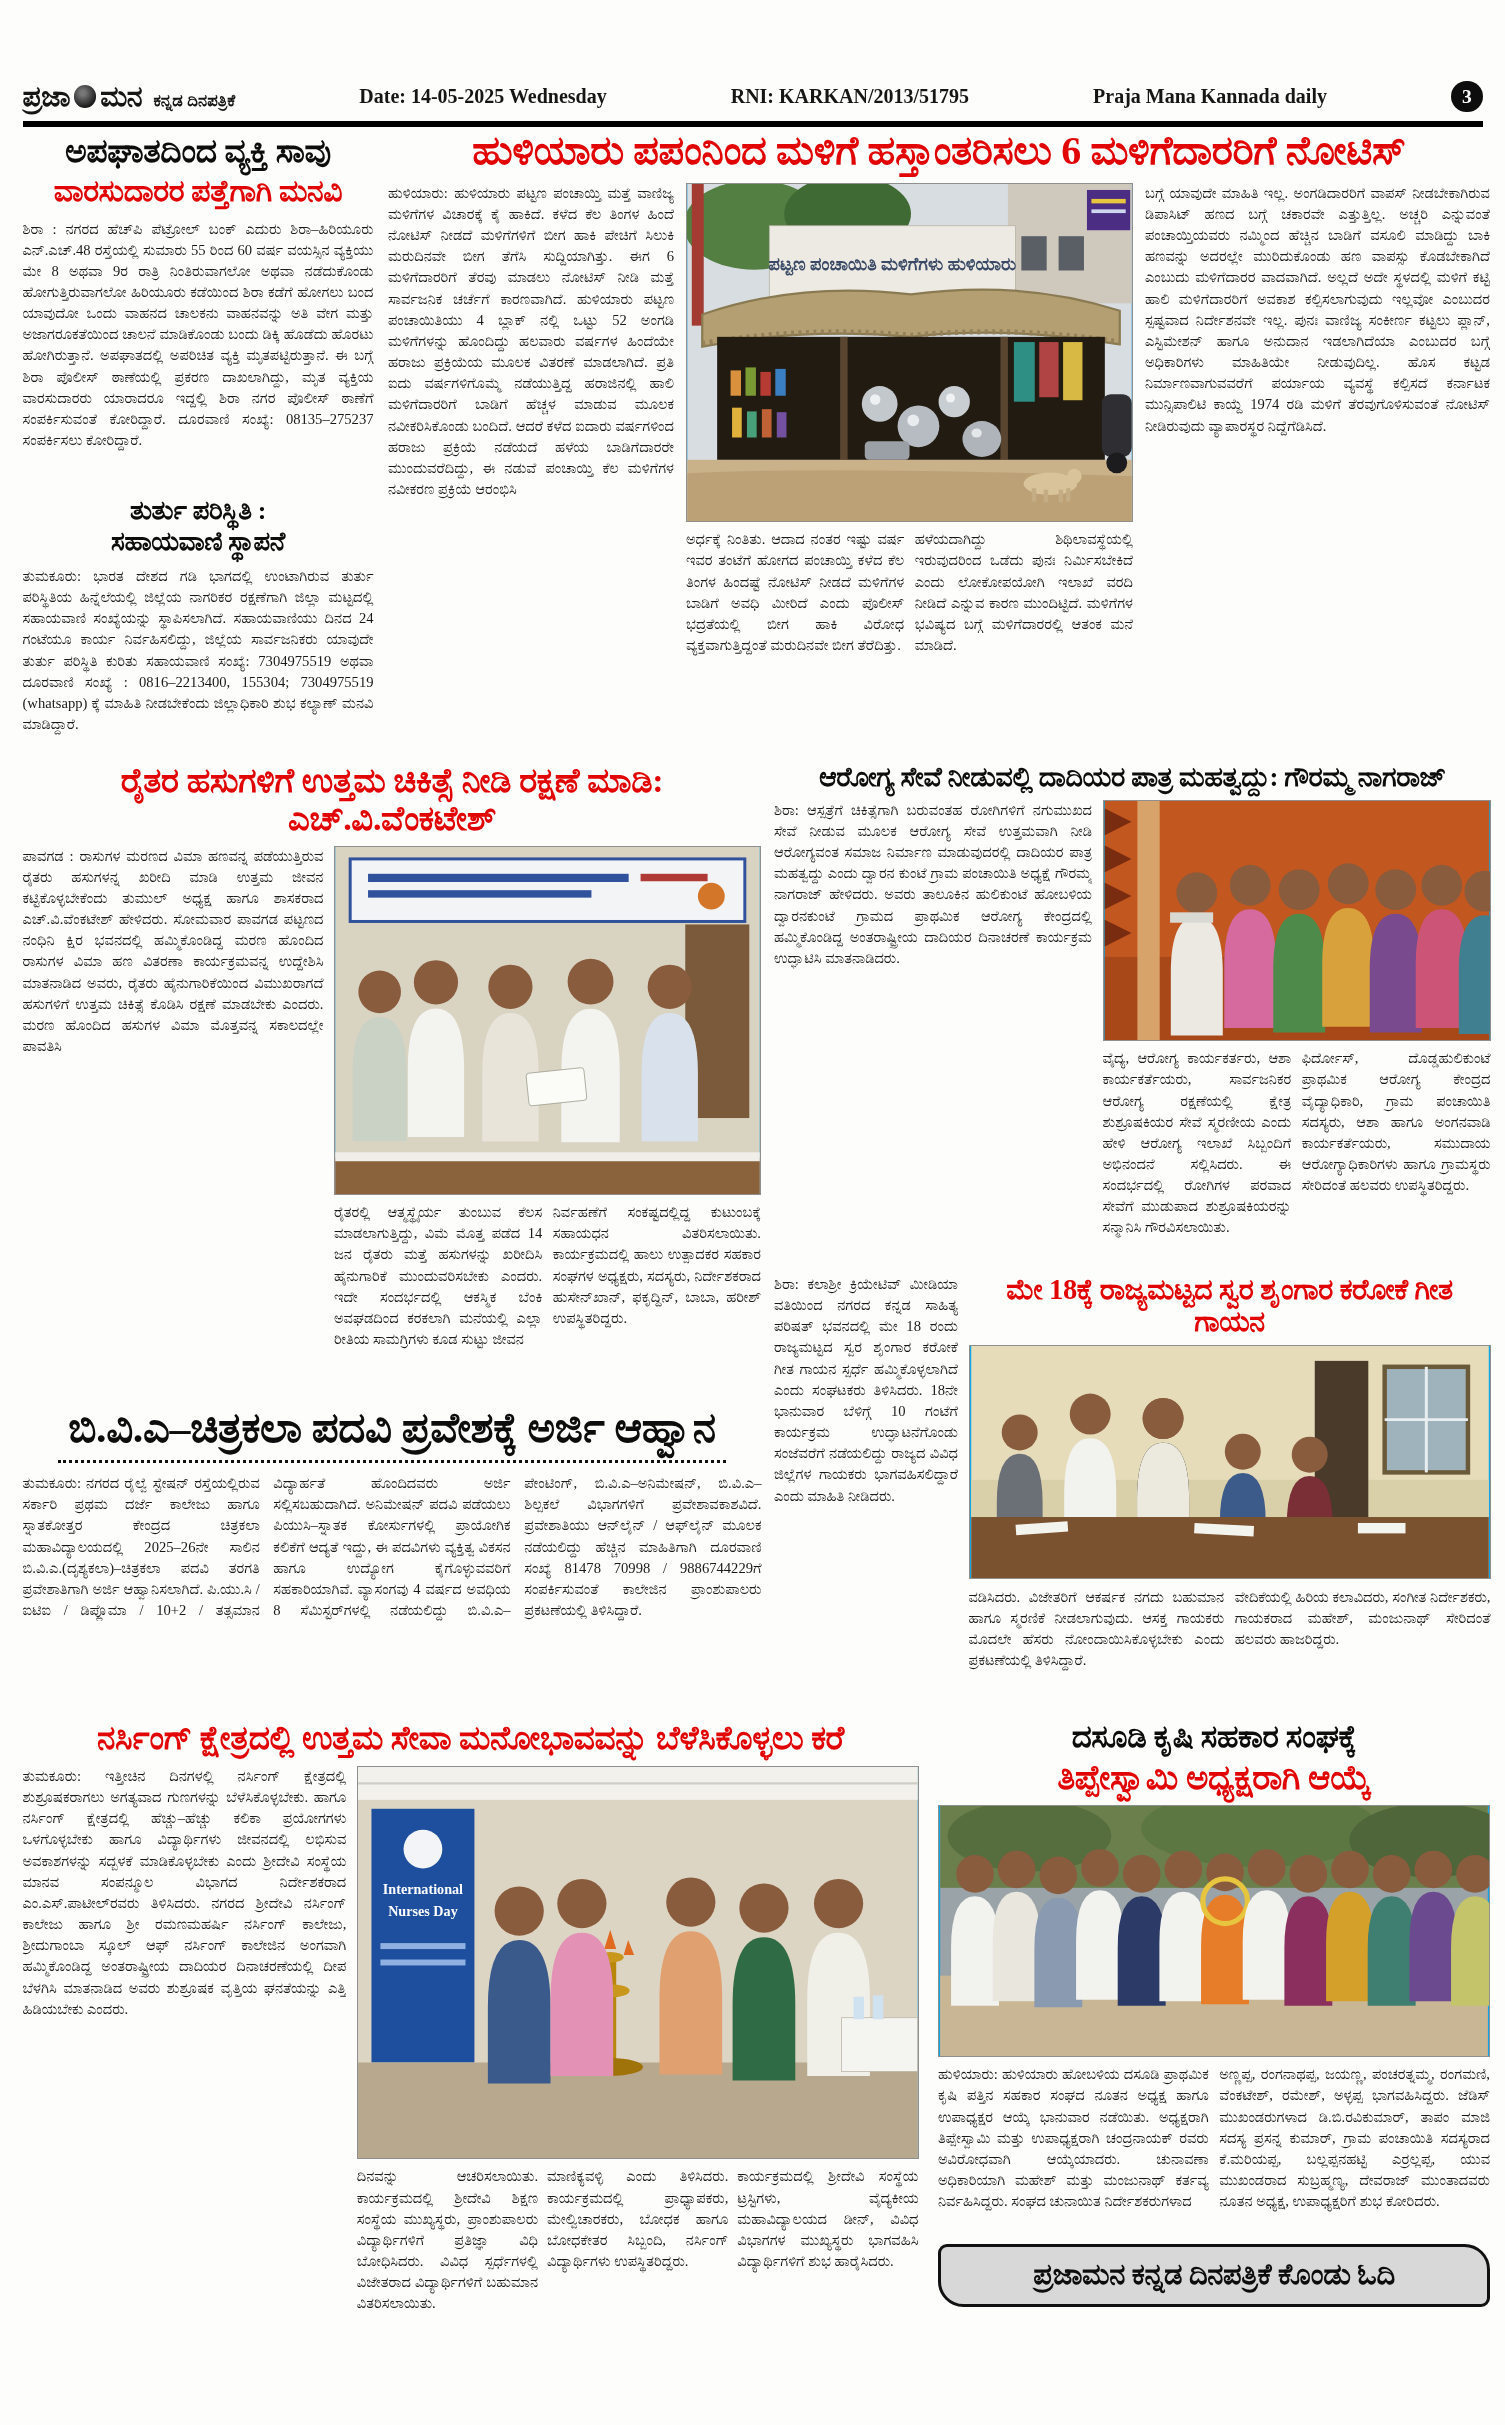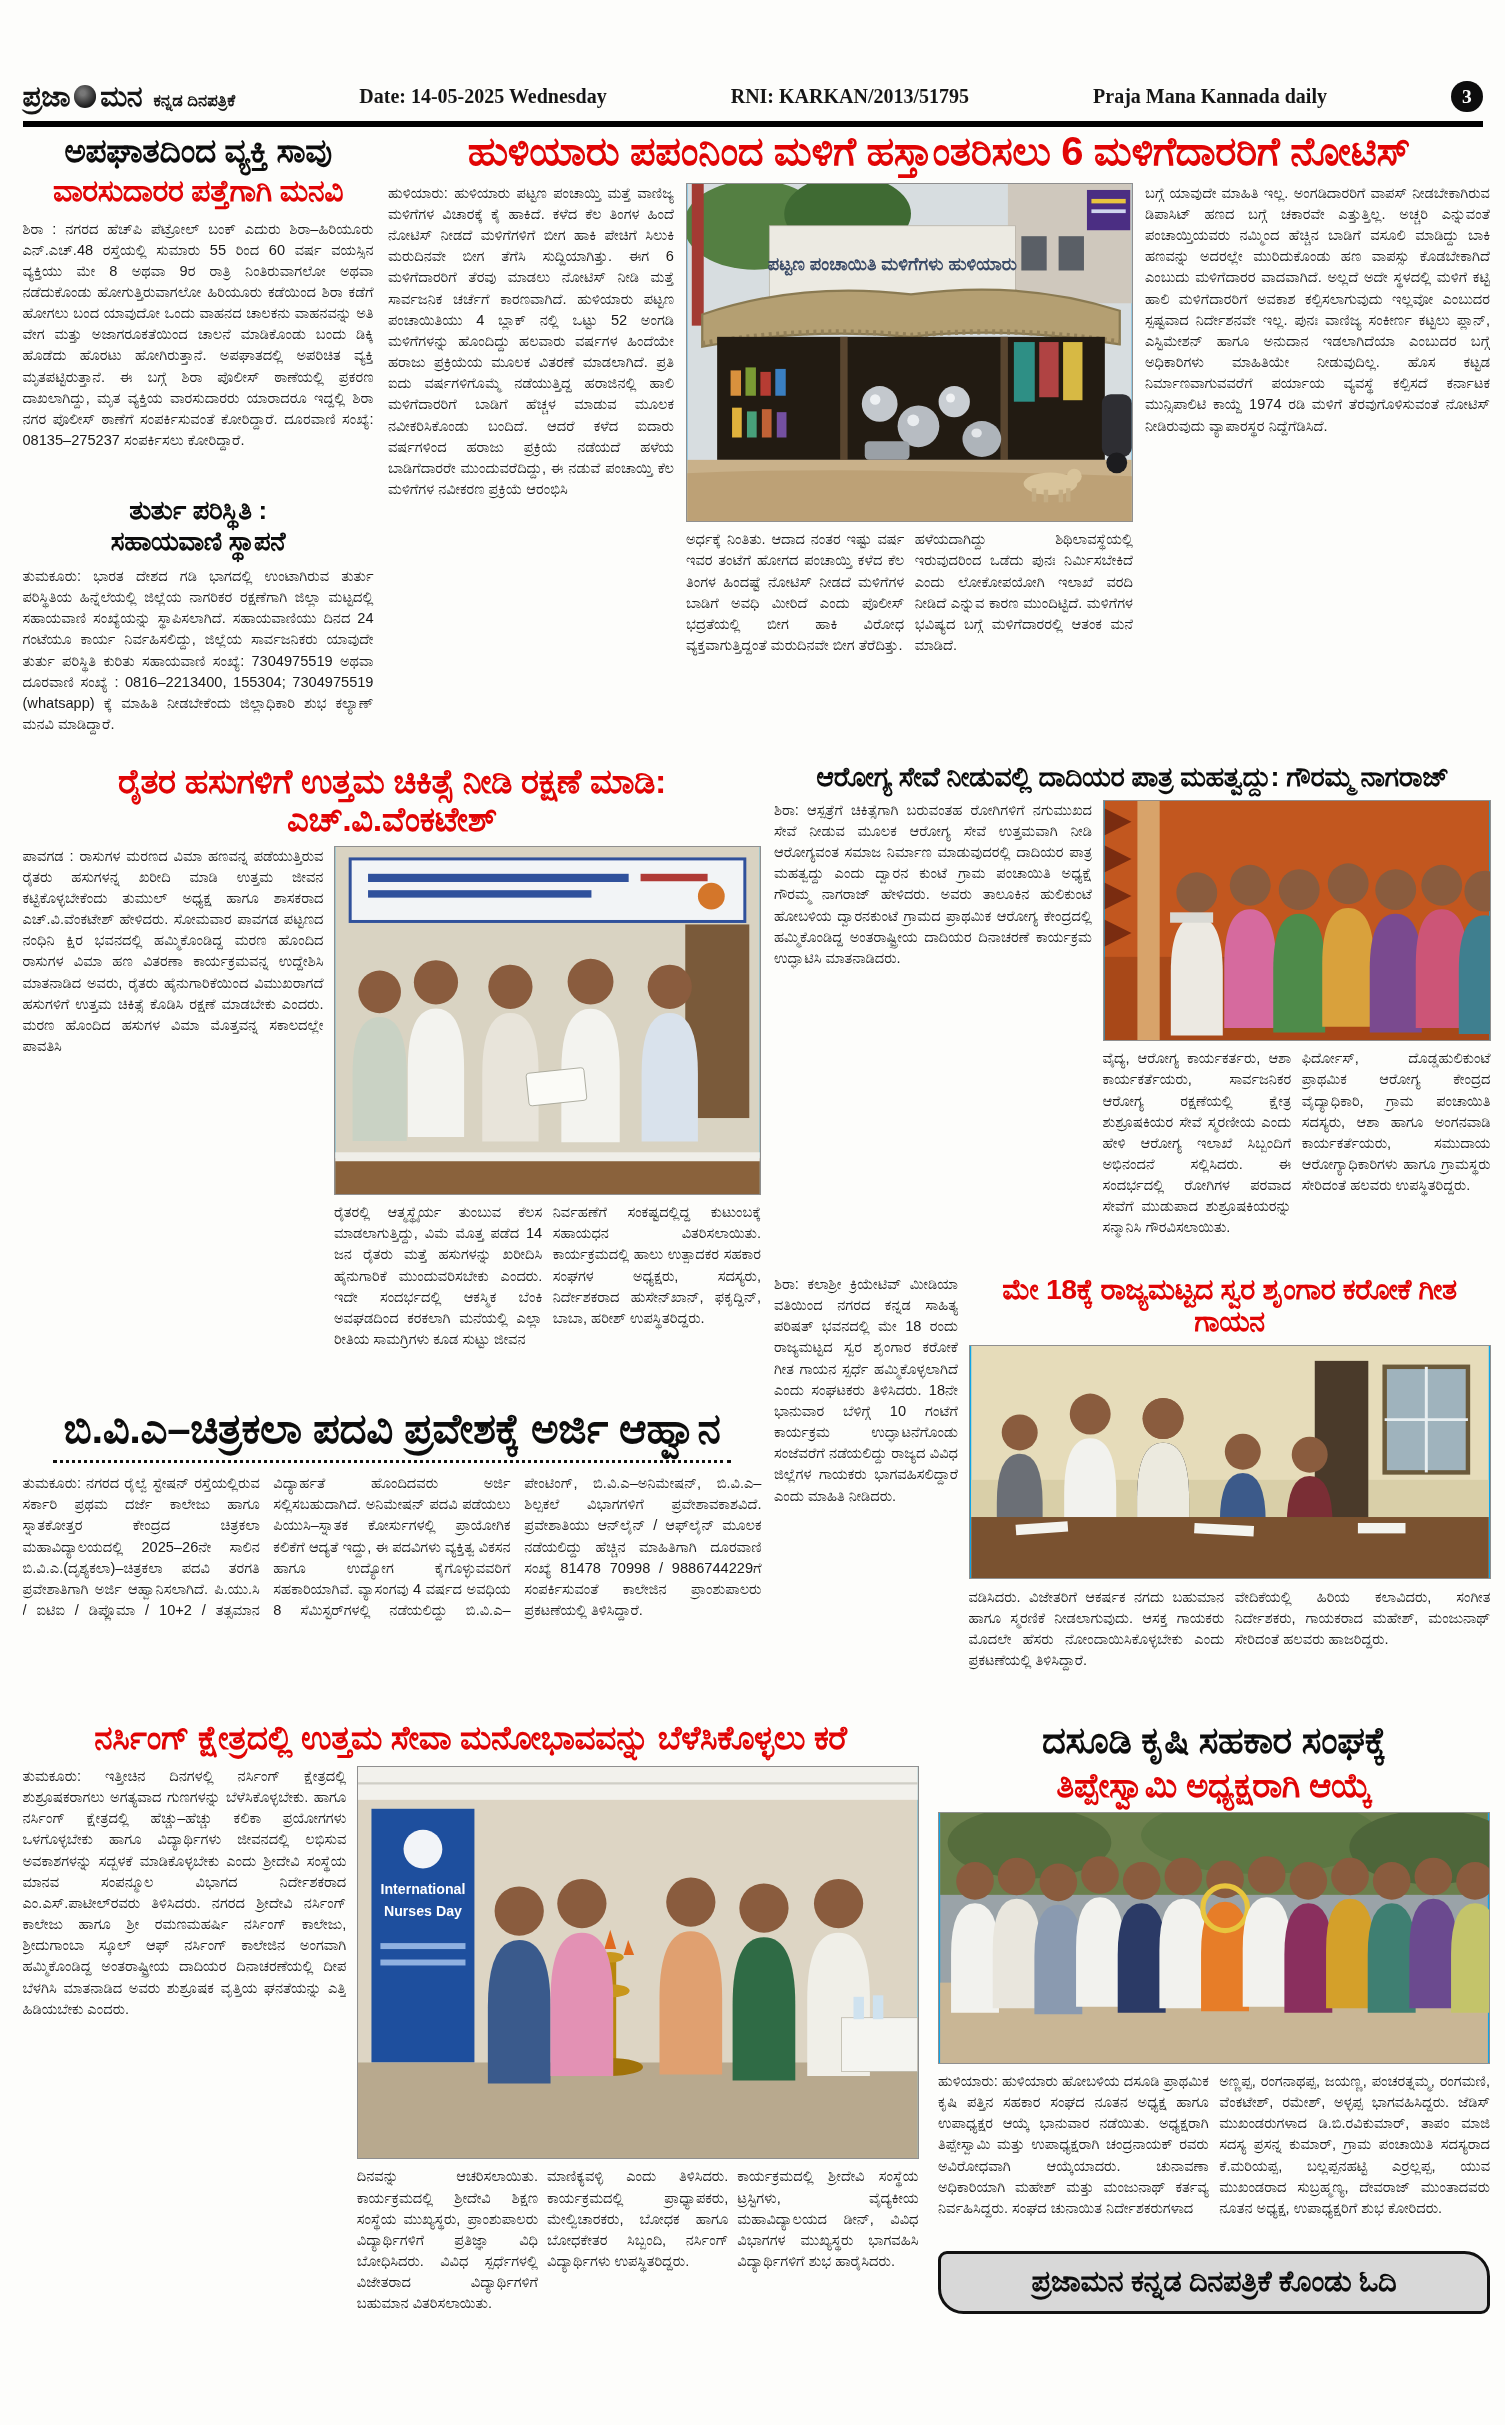--- a/index.html
+++ b/index.html
@@ -22,21 +22,21 @@
   .logo-sub{ font-weight:bold; font-size:16.5px; margin-left:7.5px; }
   .m-item{ font-family:"Liberation Serif", serif; font-weight:bold; font-size:20px; }
   .page-circle{
     width:31.5px; height:31.5px; border-radius:50%; background:#0d0d0d; color:#fff;
     display:flex; align-items:center; justify-content:center;
     font-weight:bold; font-size:19.5px; font-family:"Liberation Serif", serif;
   }
   #masthead-rule{ position:absolute; left:22.5px; top:121px; width:1460px; height:6px; background:#000; }
 
   
-  .art{ position:absolute; }
+  .art{ position:absolute;font-family:Liberation Serif, serif; }
   .hl{ font-weight:bold; text-align:center; line-height:1.12; letter-spacing:-0.4px; color:#0d0d0d; }
   .hl.red{ color:var(--red); }
   .body-txt{
     font-size:14.6px; line-height:1.45; text-align:justify; font-weight:500;
     color:#191919; overflow:hidden; word-break:break-word;
   }
   .cols{ display:flex; }
   .photo{ border:0.7px solid #8f8f8f; overflow:hidden; background:#0ea5e9; }
   .photo svg{ display:block; width:100%; height:100%; }
 
@@ -96,21 +96,21 @@
   #nur-hl{ font-size:33px; }
   #nur-cols{ margin-top:9px; gap:10.5px; height:582px; }
   #nur-col1{ width:324px; height:100%; }
   #nur-sub{ width:562px; }
   #nur-photo{ height:393px; }
   #nur-sub .sub-cols{ gap:9px; }
   #nur-sub .body-txt{ height:177px; }
 
   
   #art-dasudi{ left:938px; top:1720px; width:552px; height:652px; }
-  #das-hl1{ font-size:37px; }
+  #das-hl1{ font-size:31px; }
   #das-hl2{ font-size:34px; margin-top:4.5px; }
   #das-photo{ height:252px; margin-top:7.5px; }
   #das-cols{ margin-top:7.5px; gap:10.5px; height:169px; }
   #das-cols .body-txt{ flex:1; height:100%; }
   #promo-box{
     margin-top:10.5px; height:63px; background:#d8d8d8;
     border:3.7px solid #111; border-radius:9px 25.5px 9px 25.5px;
     display:flex; align-items:center; justify-content:center;
     font-weight:bold; font-size:29px; color:#0d0d0d; letter-spacing:-0.4px;
   }

